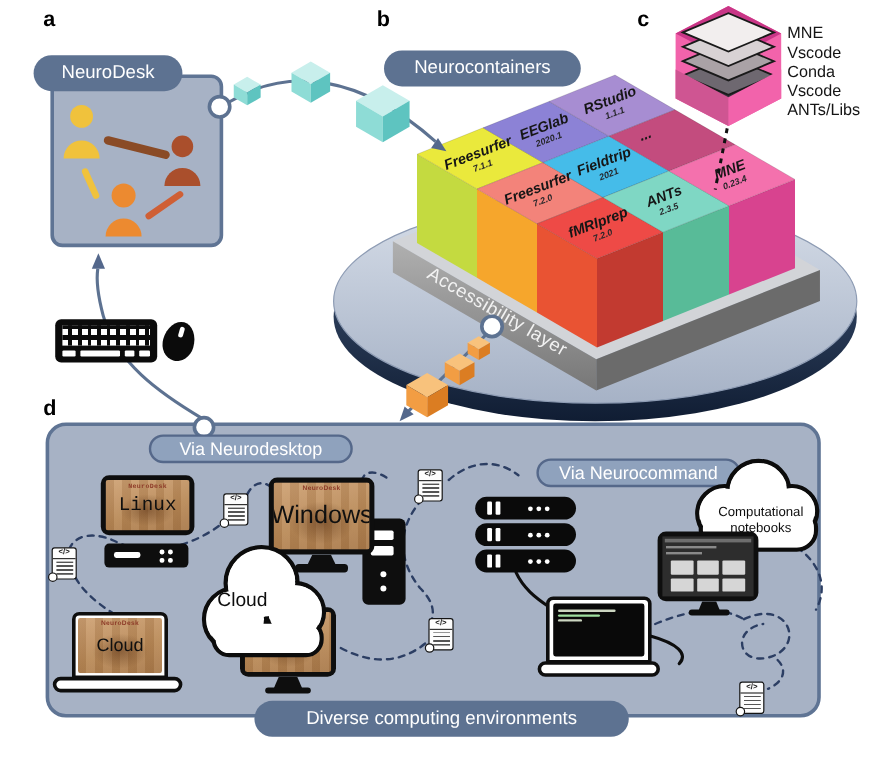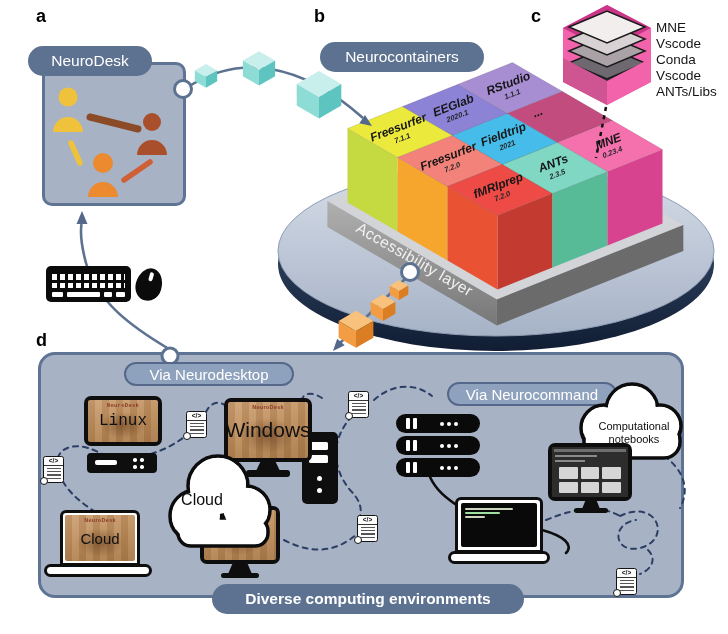--- a/index.html
+++ b/index.html
@@ -253,21 +253,21 @@
 
   <div class="pletter" style="left:36px;top:6px;">a</div>
   <div class="pletter" style="left:314px;top:6px;">b</div>
   <div class="pletter" style="left:531px;top:6px;">c</div>
   <div class="pletter" style="left:36px;top:330px;">d</div>
 
   <div class="pill dark" style="left:28px;top:46px;width:124px;height:30px;font-size:15.5px;">NeuroDesk</div>
   <div class="pill light" style="left:124px;top:362px;width:170px;height:24px;">Via Neurodesktop</div>
   <div class="pill dark" style="left:320px;top:42px;width:164px;height:30px;font-size:15.5px;">Neurocontainers</div>
   <div class="pill light" style="left:447px;top:362px;width:170px;height:24px;margin-top:20px;">Via Neurocommand</div>
-  <div class="pill dark" style="left:212px;top:584px;width:312px;height:30px;font-size:15.5px;font-weight:bold;">Diverse computing environments</div>
+  <div class="pill dark" style="left:212px;top:584px;width:312px;height:30px;font-size:15.5px;">Diverse computing environments</div>
 
   <div class="clayers">
     <div>MNE</div>
     <div>Vscode</div>
     <div>Conda</div>
     <div>Vscode</div>
     <div>ANTs/Libs</div>
   </div>
 
   <div class="kb">

